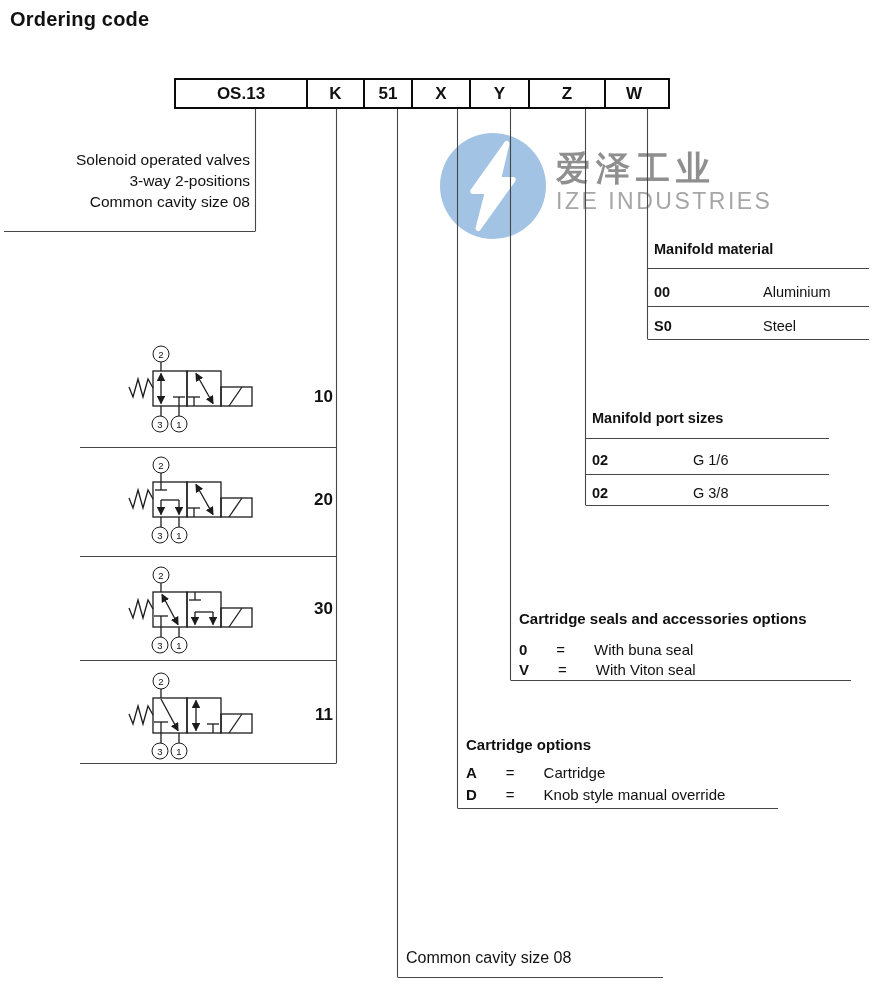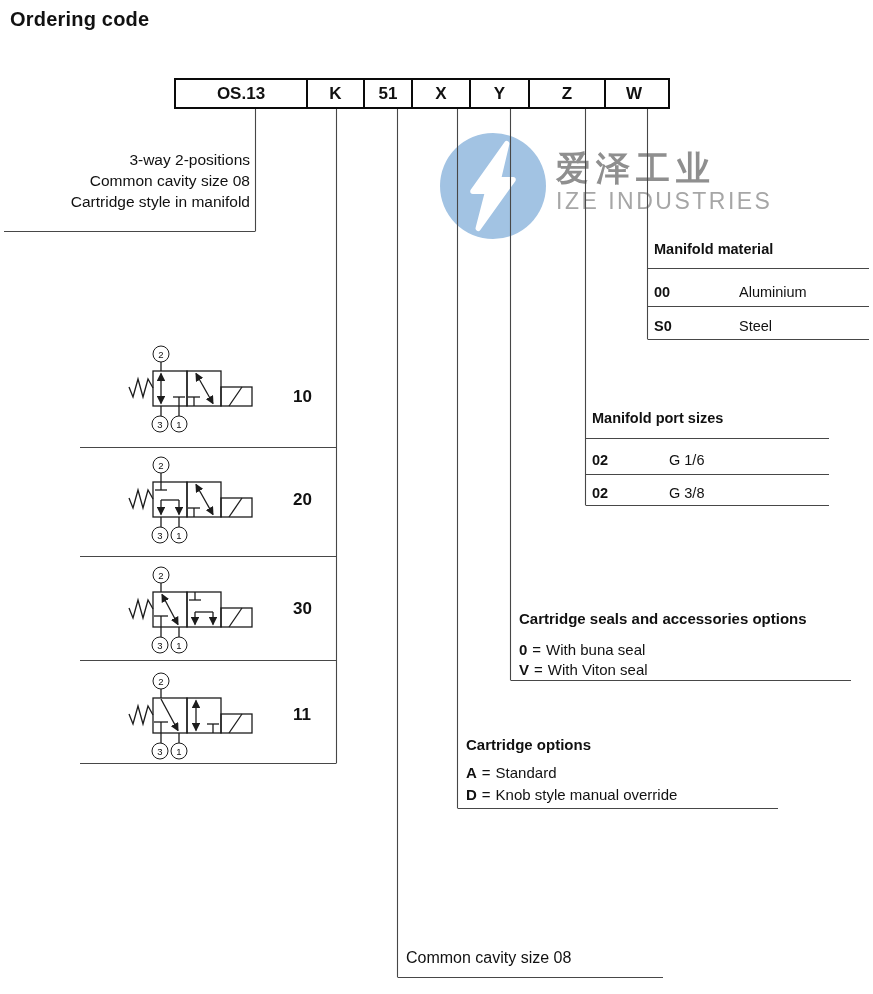--- a/index.html
+++ b/index.html
@@ -15,26 +15,26 @@
   
   #lines{left:0;top:0;z-index:3;}
   
   #series{left:2px;top:149px;width:248px;text-align:right;font-size:15.5px;line-height:21px;z-index:4;}
   
   #wmCircle{left:440px;top:133px;width:106px;height:106px;border-radius:50%;z-index:1;}
   #wmCn{left:556px;top:146px;font-size:34px;font-weight:bold;letter-spacing:6px;z-index:1;}
   #wmEn{left:556px;top:188px;font-size:23px;letter-spacing:2.5px;z-index:1;}
   
   .sym{left:118px;width:150px;height:100px;z-index:4;}
-  .spool-label{left:293px;width:40px;text-align:left;font-size:17px;font-weight:bold;z-index:4;}
+  .spool-label{left:293px;width:40px;text-align:right;font-size:17px;font-weight:bold;z-index:4;}
   
   .hdr{font-weight:bold;z-index:4;text-align:center;}
   .t14{font-size:14.5px;}
   .t15{font-size:15px;}
-  .row-pair{display:flex;z-index:4;}
+  .row-pair{display:flex;z-index:4;gap:24px;}
   .eq{margin:0 5px;}
   svg text{font-family:"Liberation Sans","DejaVu Sans",sans-serif;}
 </style>
 </head>
 <body>
 
 <div id="page">
 
   <div class="abs" id="wmCircle" style="background:#a2c3e3;">
     <svg width="106" height="106" viewBox="0 0 100 100">
@@ -84,23 +84,23 @@
     <div class="cell" style="width:130px">OS.13</div>
     <div class="cell" style="width:57px">K</div>
     <div class="cell" style="width:48px">51</div>
     <div class="cell" style="width:58px">X</div>
     <div class="cell" style="width:59px">Y</div>
     <div class="cell" style="width:76px">Z</div>
     <div class="cell" style="width:58px">W</div>
   </div>
 
   <div class="abs" id="series">
+    <div>Solenoid operated valves</div>
     <div>3-way 2-positions</div>
     <div>Common cavity size 08</div>
-    <div>Cartridge style in manifold</div>
   </div>
 
   <svg class="abs sym" style="top:335px" viewBox="0 0 150 100">
     <defs>
         <marker id="a10" viewBox="0 0 8 8" refX="7" refY="4" markerWidth="6.5" markerHeight="6.5" orient="auto-start-reverse">
           <path d="M0,0L8,4L0,8z" fill="#1c1c1c"></path>
         </marker>
       </defs>
     <g stroke="#1c1c1c" stroke-width="1.3" fill="none">
       <polyline points="35,53 30,44 25,62 20,44 15,62 11,52"></polyline>
@@ -269,21 +269,21 @@
   <div class="abs row-pair t15" style="left:519px;top:661px">
     <span class="b">V</span>
     <span class="eq">=</span>
     <span>With Viton seal</span>
   </div>
 
   <div class="abs hdr t15" style="left:466px;top:736px">Cartridge options</div>
   <div class="abs row-pair t15" style="left:466px;top:764px">
     <span class="b">A</span>
     <span class="eq">=</span>
-    <span>Standard</span>
+    <span>Cartridge</span>
   </div>
   <div class="abs row-pair t15" style="left:466px;top:786px">
     <span class="b">D</span>
     <span class="eq">=</span>
     <span>Knob style manual override</span>
   </div>
 
   <div class="abs" style="left:406px;top:949px;font-size:16px">Common cavity size 08</div>
 
 </div>

